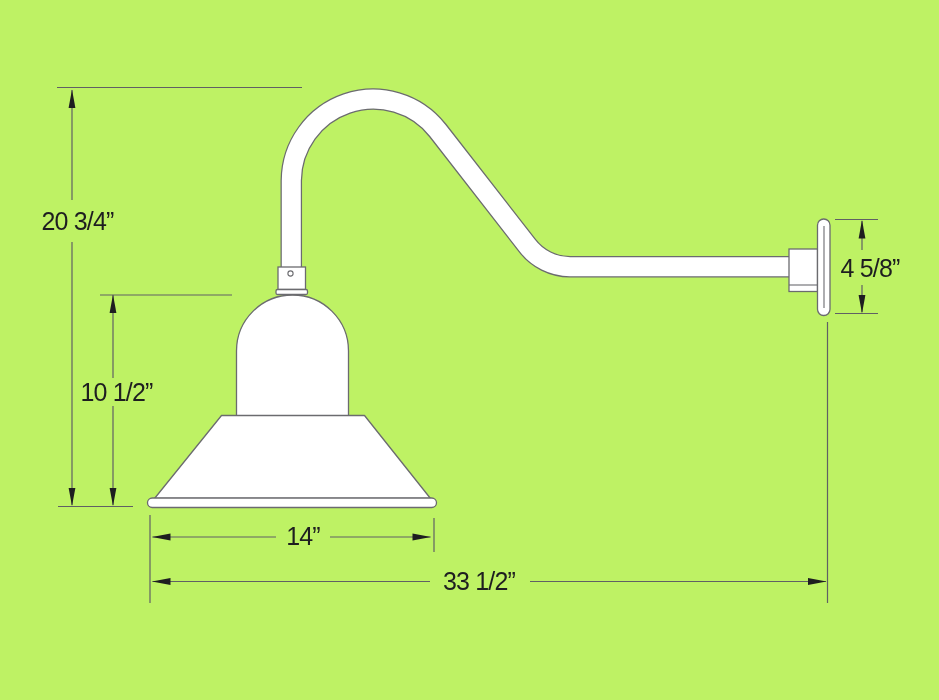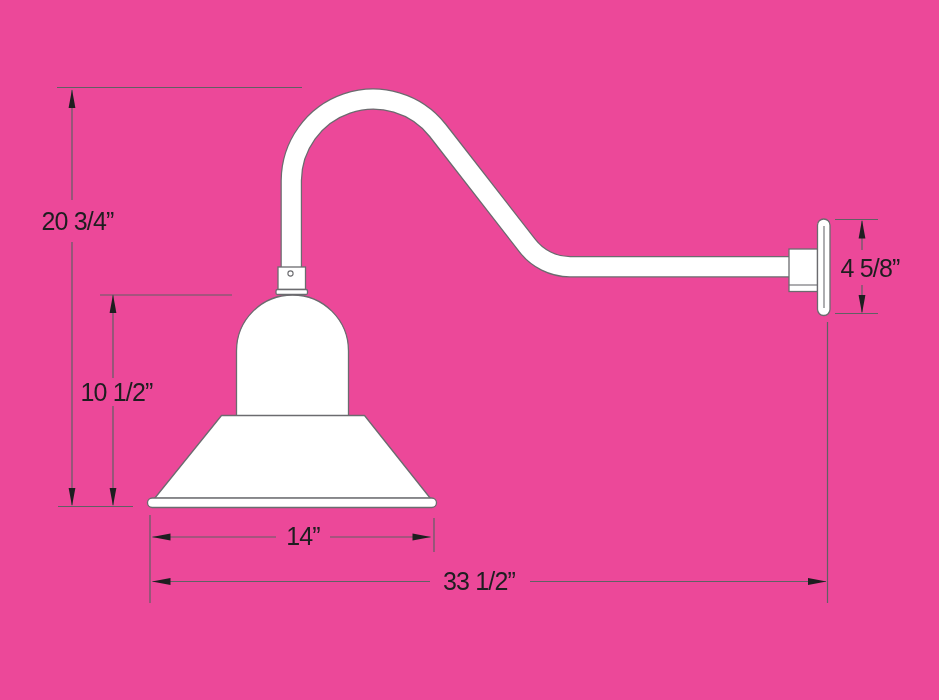--- a/index.html
+++ b/index.html
@@ -5,21 +5,21 @@
   html, body {
     margin: 0;
     padding: 0;
     background: #ffffff;
     font-family: "Liberation Sans", sans-serif;
   }
   .canvas {
     position: relative;
     width: 939px;
     height: 700px;
-    background: #ec4899;
+    background: #bef264;
     overflow: hidden;
   }
   svg { display: block; }
 
   
   .outline {
     fill: #ffffff;
     stroke: #6b6b6f;
     stroke-width: 1.3;
   }

